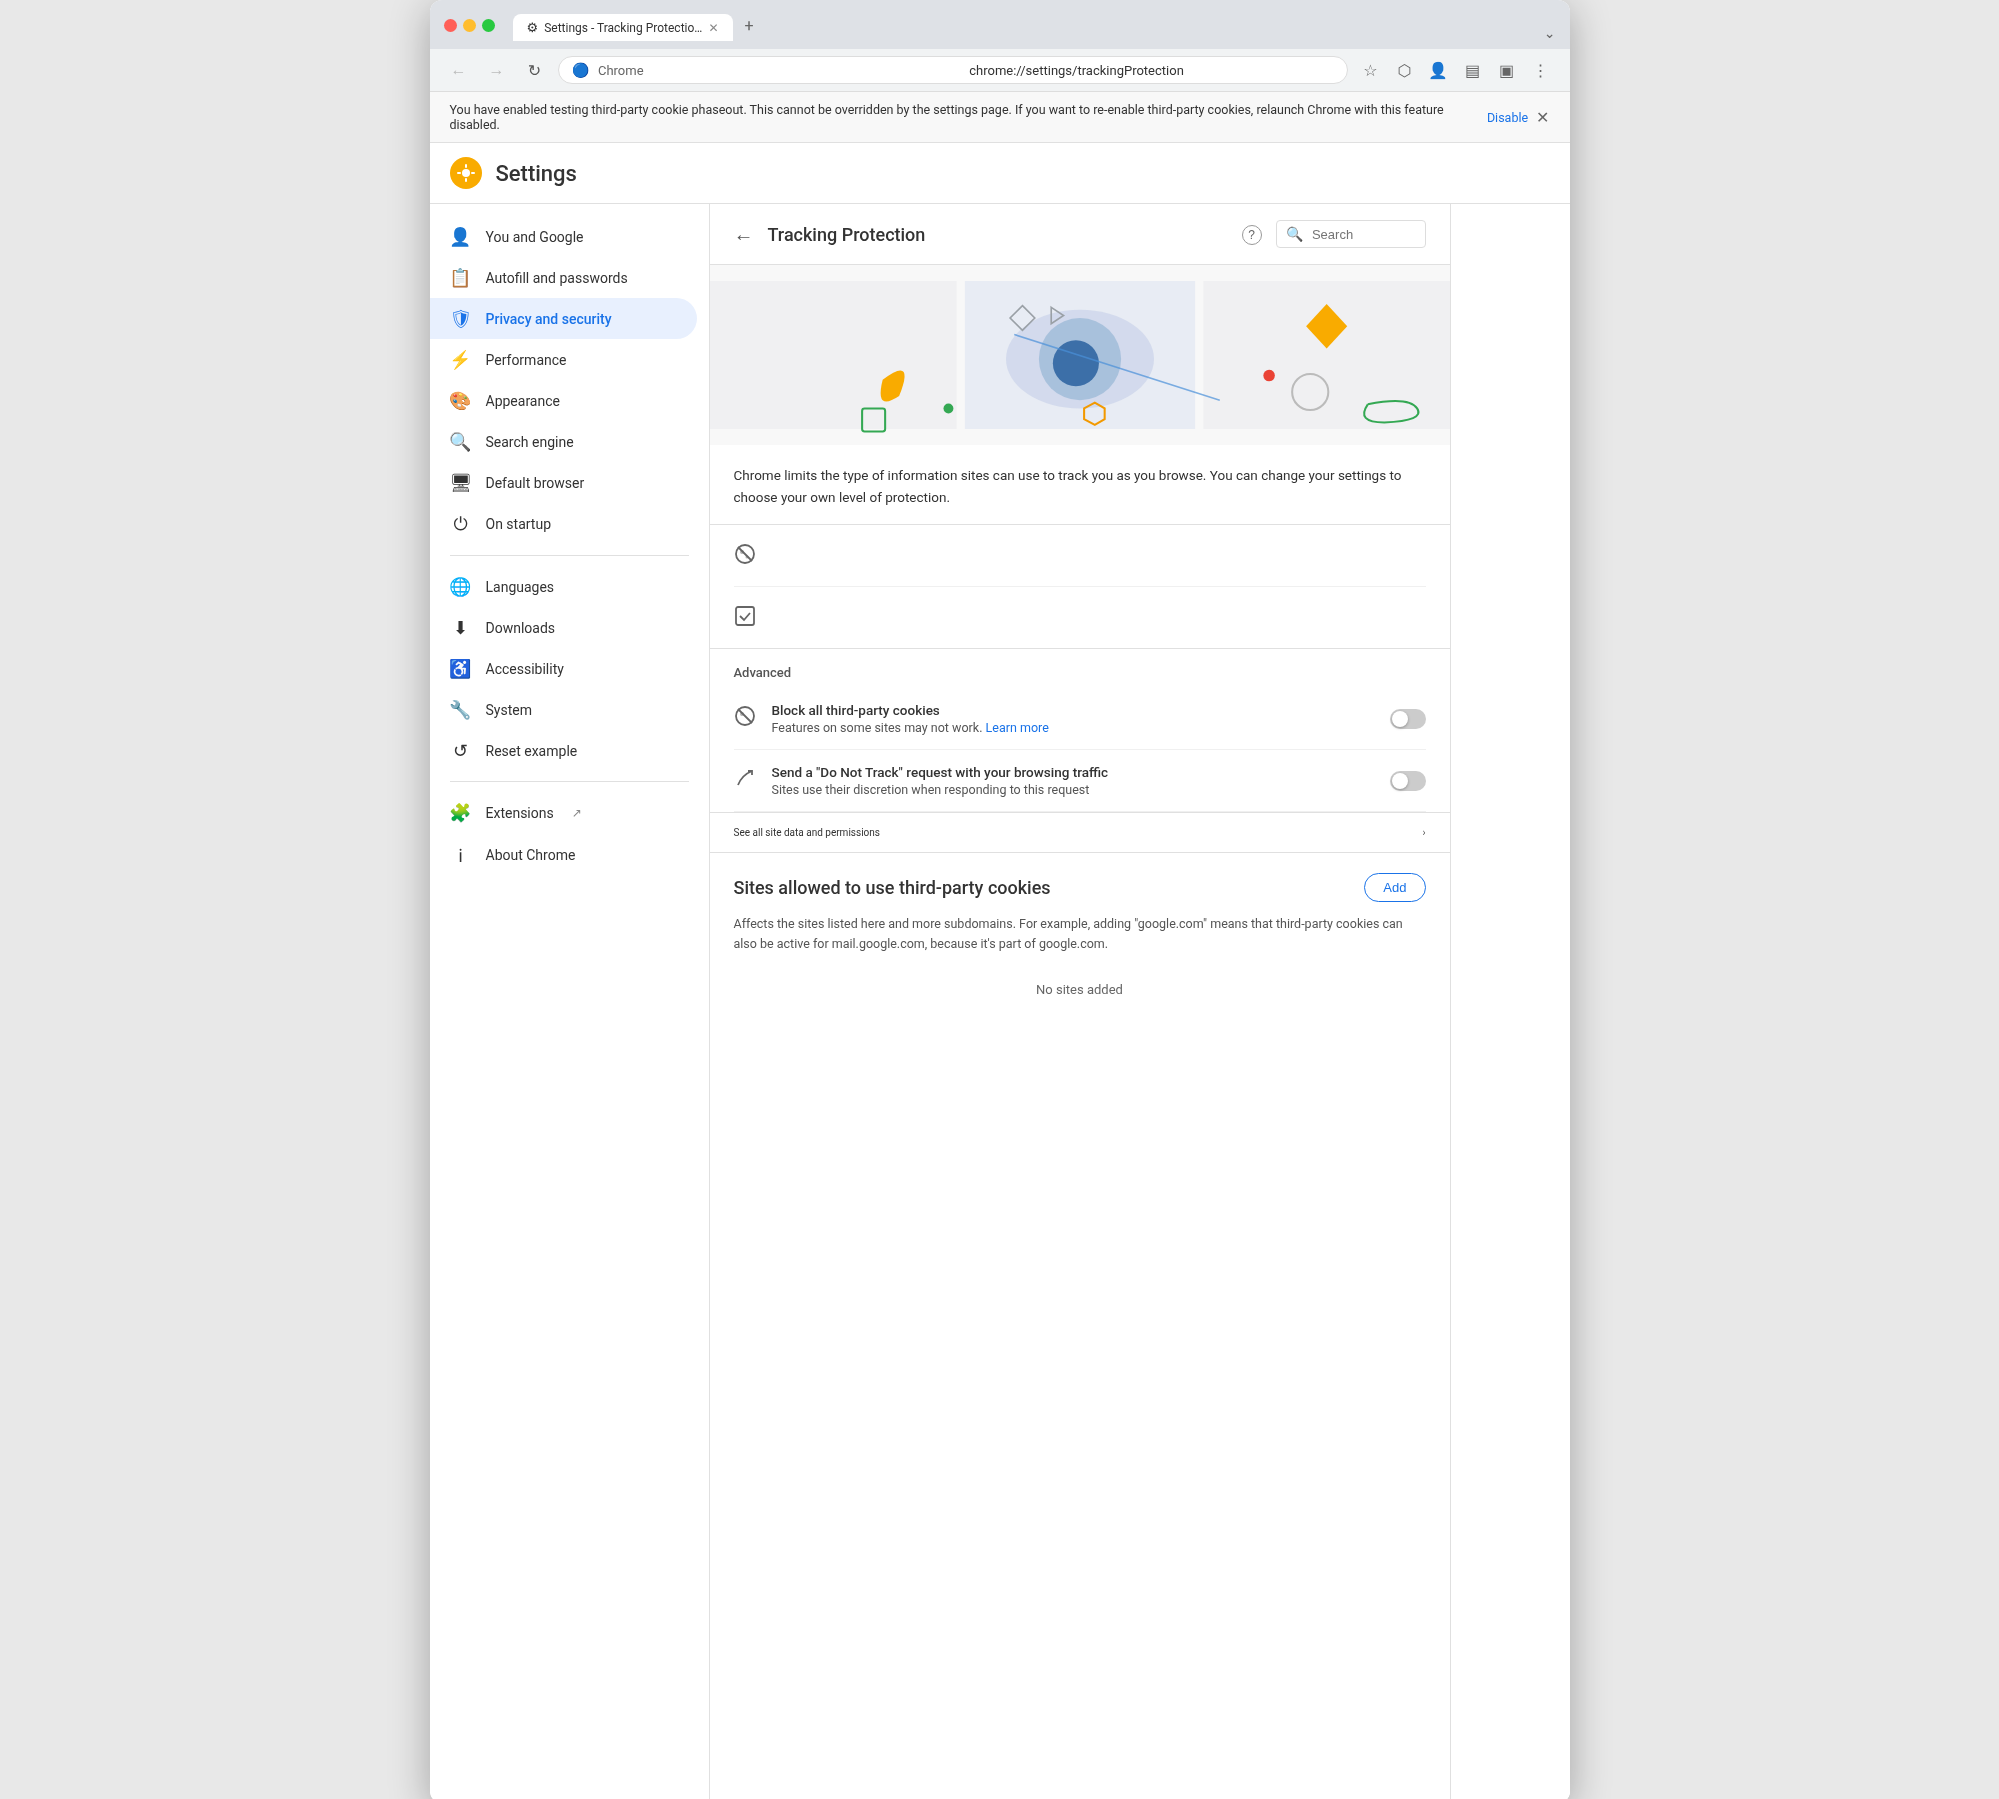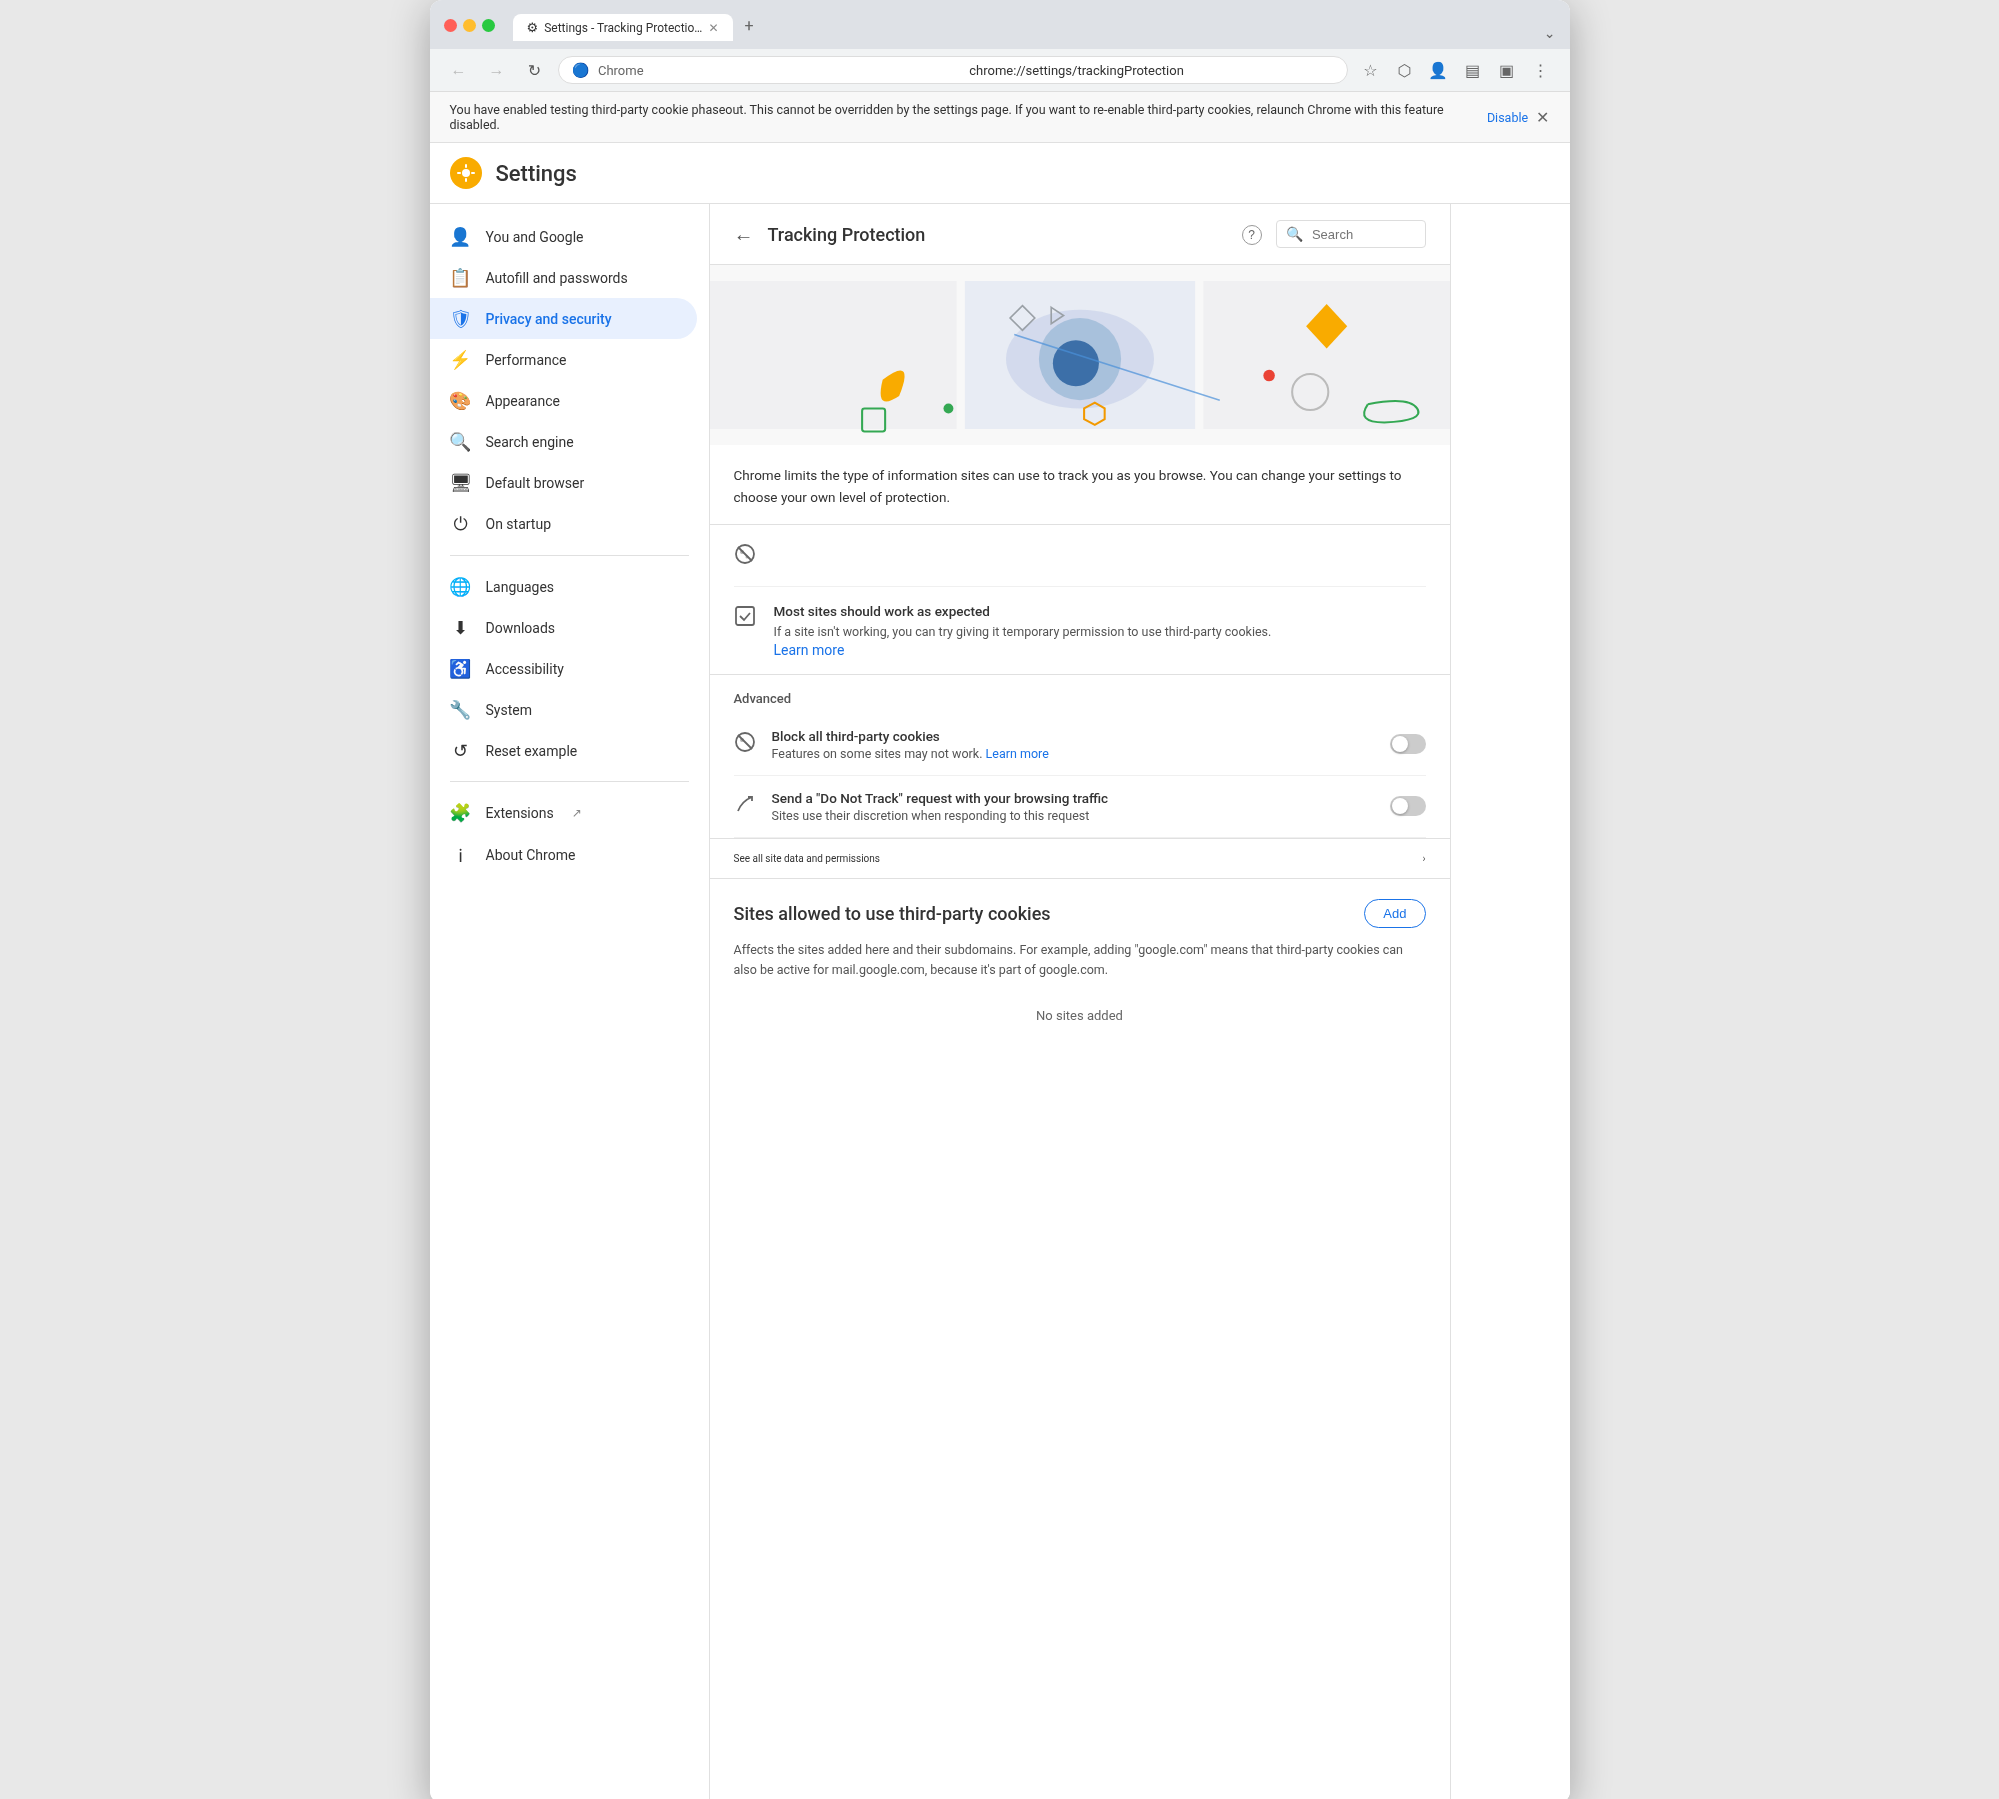--- a/index.html
+++ b/index.html
@@ -530,25 +530,20 @@
               </svg>
             </div>
           </div>
           <div class="feature-item">
             <div class="feature-icon">
               <svg width="22" height="22" viewBox="0 0 22 22">
                 <rect x="2" y="2" width="18" height="18" rx="2" fill="none" stroke="#666" stroke-width="1.8"></rect>
                 <polyline points="6,11 10,15 16,8" fill="none" stroke="#666" stroke-width="1.8"></polyline>
               </svg>
             </div>
-            <div class="feature-text">
-              <h4>Most sites should work as expected</h4>
-              <p>If a site isn't working, you can try giving it temporary permission to use third-party cookies.</p>
-              <a href="#">Learn more</a>
-            </div>
           </div>
         </div>
 
         <div class="advanced-section">
           <div class="advanced-label">Advanced</div>
 
           <div class="toggle-row">
             <div class="tr-icon">
               <svg width="22" height="22" viewBox="0 0 22 22">
                 <circle cx="11" cy="11" r="9" fill="none" stroke="#666" stroke-width="1.8"></circle>
@@ -587,21 +582,21 @@
         <div class="see-all-row">
           <span>See all site data and permissions</span>
           <span class="chevron">›</span>
         </div>
 
         <div class="sites-allowed-section">
           <div class="sites-allowed-header">
             <h3>Sites allowed to use third-party cookies</h3>
             <button class="add-btn">Add</button>
           </div>
-          <p class="sites-desc">Affects the sites added here and their subdomains. For example, adding "google.com" means that third-party cookies can also be active for mail.google.com, because it's part of google.com.</p>
+          <p class="sites-desc">Affects the sites listed here and more subdomains. For example, adding "google.com" means that third-party cookies can also be active for mail.google.com, because it's part of google.com.</p>
           <p class="no-sites">No sites added</p>
         </div>
       </div>
 
       <div class="right-panel"></div>
     </div>
   </div>
 </div>
 
 </body></html>

